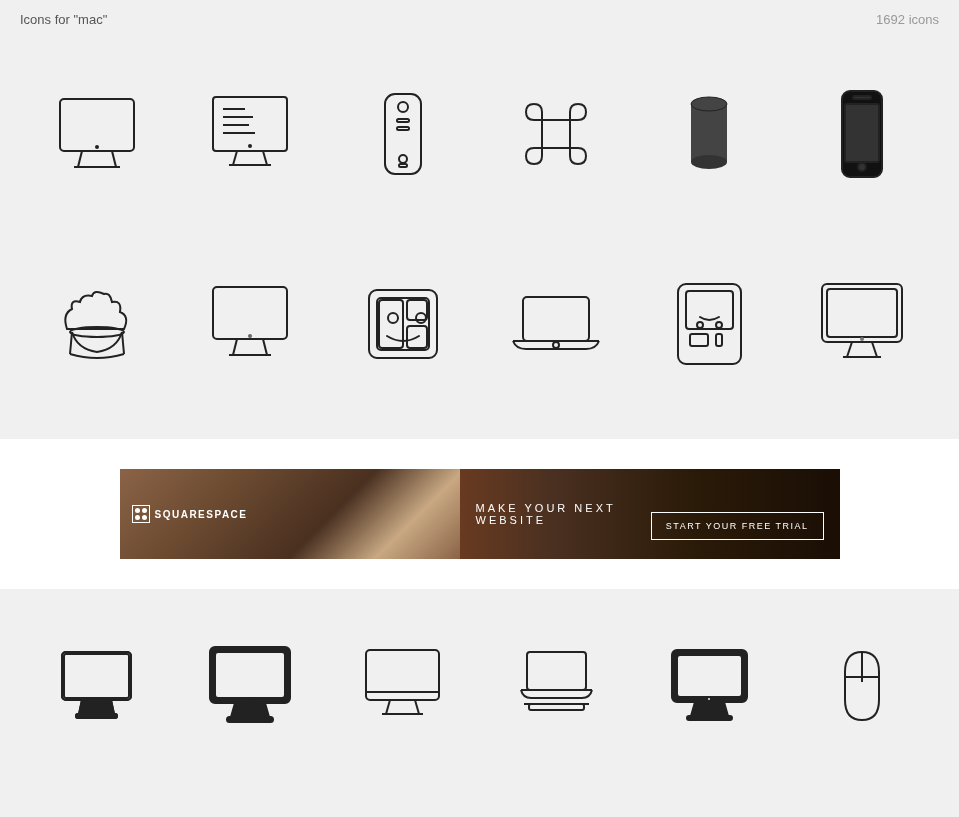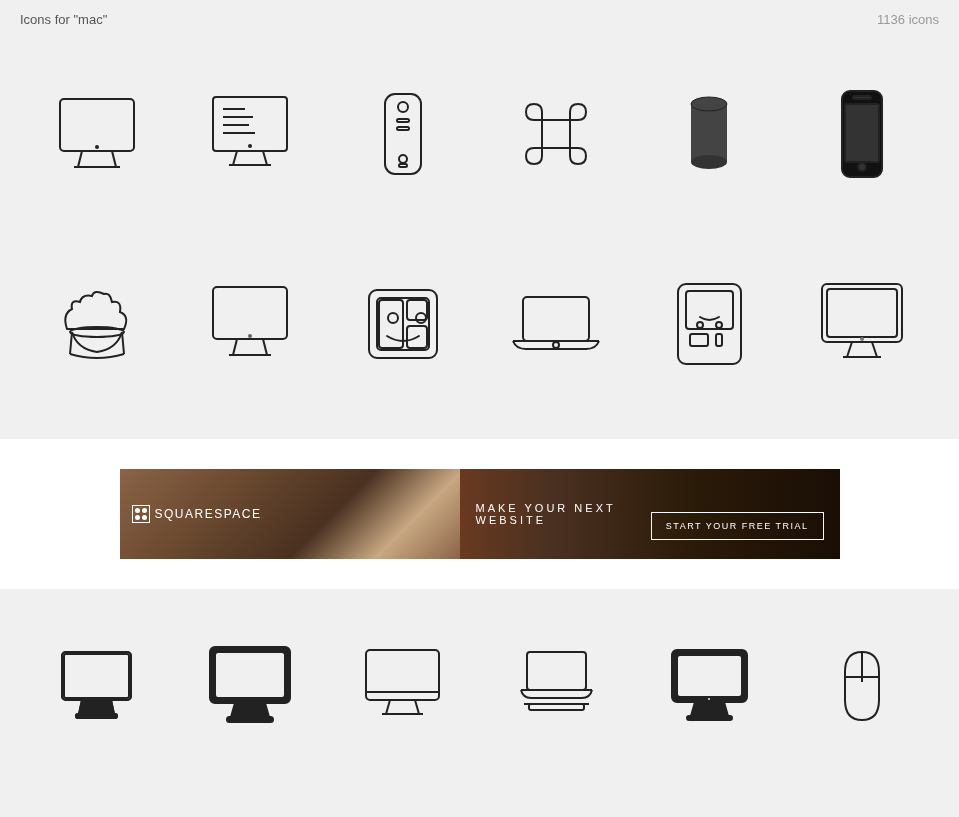--- a/index.html
+++ b/index.html
@@ -138,21 +138,21 @@
       fill: none;
       stroke: #222;
       stroke-width: 2;
     }
   </style>
 </head>
 <body>
 
 <div class="header">
   <span class="header-title">Icons for "mac"</span>
-  <span class="header-count">1136 icons</span>
+  <span class="header-count">1692 icons</span>
 </div>
 
 <div class="icons-section">
   <div class="icon-grid">
 
     <div class="icon-cell">
       <svg width="90" height="90" viewBox="0 0 90 90" stroke-width="2.5">
         <rect x="8" y="10" width="74" height="52" rx="4"></rect>
         <line x1="30" y1="62" x2="26" y2="78"></line>
         <line x1="60" y1="62" x2="64" y2="78"></line>
@@ -292,21 +292,21 @@
   <div class="ad-banner">
 
     <div class="ad-banner-image">
       <div class="ad-squarespace-logo">
         <div class="sq-icon">
           <div class="sq-icon-dot"></div>
           <div class="sq-icon-dot"></div>
           <div class="sq-icon-dot"></div>
           <div class="sq-icon-dot"></div>
         </div>
-        <span style="font-size:12px;letter-spacing:1.5px;font-weight:normal;">SQUARESPACE</span>
+        <span style="font-size:10px;letter-spacing:1.5px;font-weight:bold;">SQUARESPACE</span>
       </div>
     </div>
 
     <div class="ad-text-section">
       <span class="ad-tagline">MAKE YOUR NEXT WEBSITE</span>
       <button class="ad-cta-button">START YOUR FREE TRIAL</button>
     </div>
   </div>
 </div>
 

